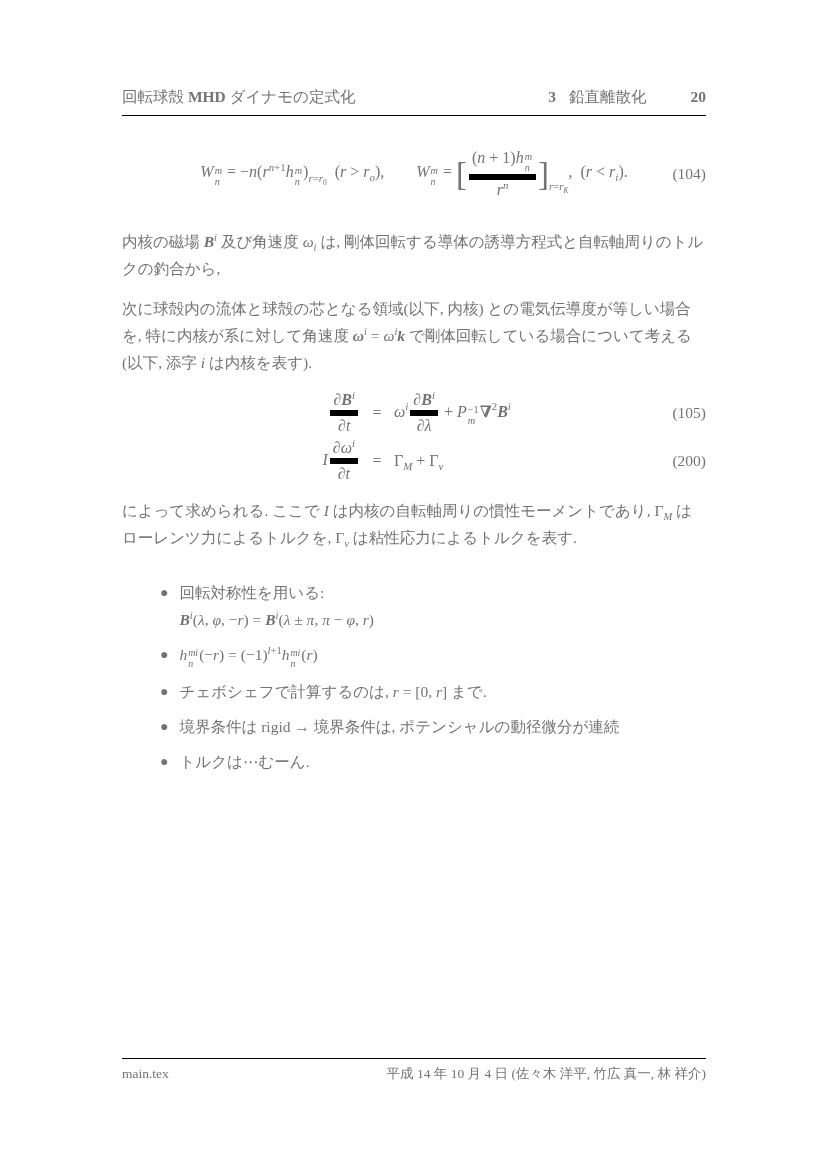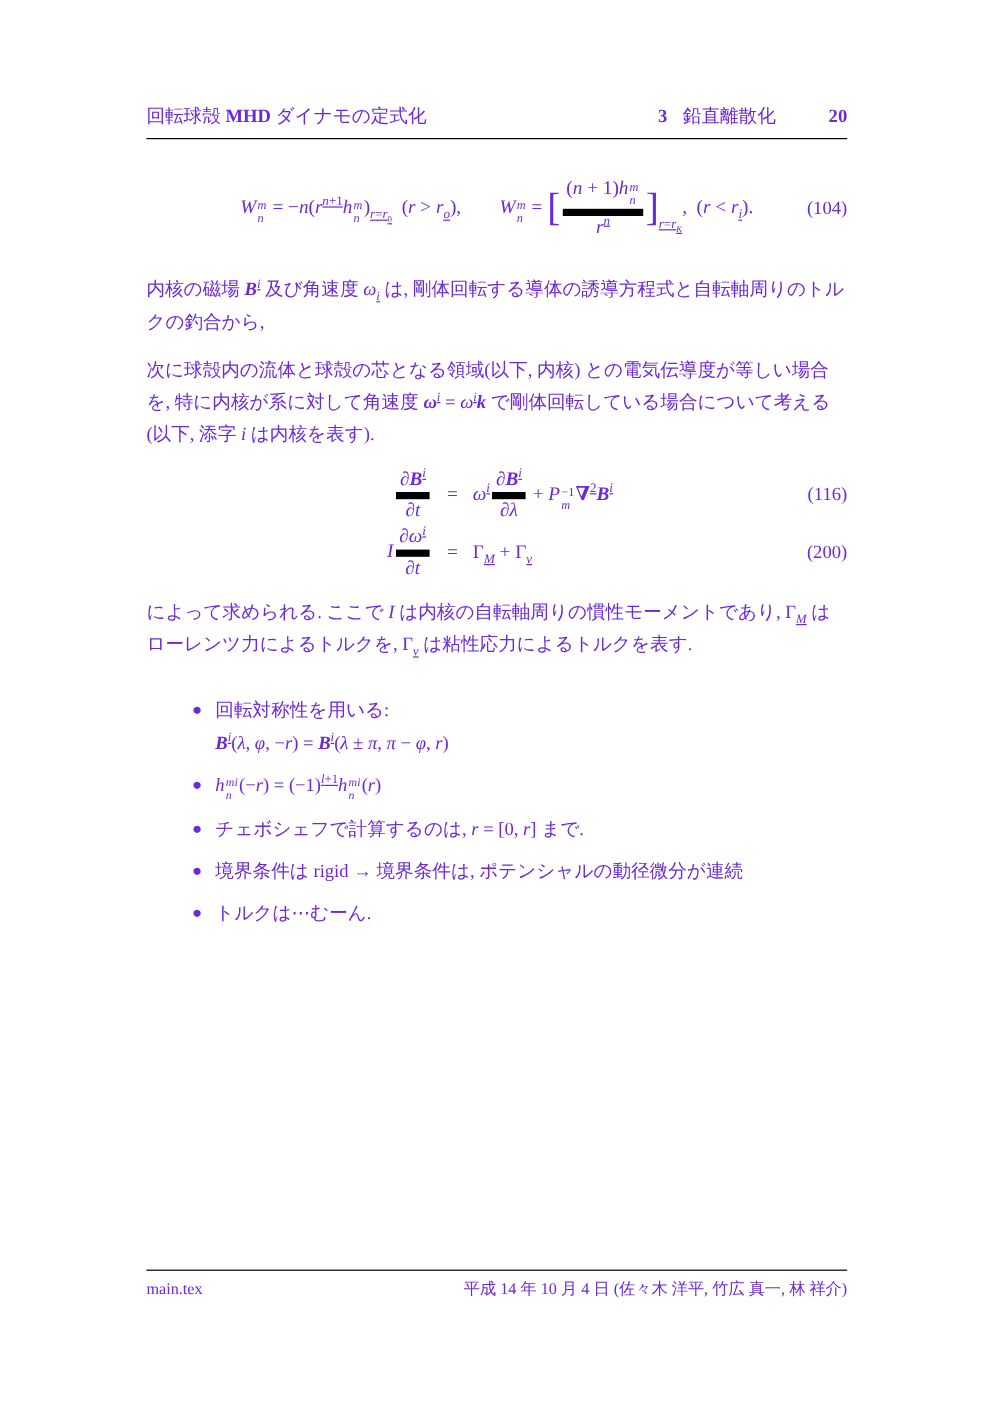--- a/index.html
+++ b/index.html
@@ -1,18 +1,18 @@
 <!DOCTYPE html>
 <html><head>
 <meta charset="utf-8">
 <style>
   html,body{margin:0;padding:0;background:#fff;}
   .page{
     position:relative;width:826px;height:1169px;background:#ffffff;overflow:hidden;
-    color:#6d28d9;font-family:"Liberation Serif","DejaVu Serif",serif;
+    color:#737373;font-family:"Liberation Serif","DejaVu Serif",serif;
   }
   
   .running-head{
     position:absolute;top:87px;left:122px;width:584px;
     display:flex;justify-content:space-between;align-items:baseline;
     border-bottom:1px solid #000;padding-bottom:7px;font-size:15.5px;
   }
   .head-left b{font-weight:bold;}
   .head-right{display:inline-flex;align-items:baseline;}
   .head-right .secnum{font-weight:bold;margin-right:13px;}
@@ -31,21 +31,21 @@
     min-height:48px;font-size:16px;line-height:1.3;}
   .eqrow .lhs{text-align:right;}
   .eqrow .eqs{text-align:center;}
   .eqrow .rhs{text-align:left;}
   .eqrow .eqnum{text-align:right;font-size:15.5px;}
   
   .bullets{list-style:none;margin:28px 0 0;padding:0 0 0 38px;}
   .bullets li{display:flex;gap:11px;margin-bottom:8px;}
   .bullets .dot{flex:0 0 auto;font-size:14px;line-height:27px;}
   
-  sup,sub{font-size:0.68em;line-height:0;text-decoration:underline;}
+  sup,sub{font-size:0.68em;line-height:0;}
   .ss{display:inline-block;vertical-align:-0.45em;line-height:1;text-align:left;margin:0 1px 0 1px;}
   .ss .t,.ss .b{display:block;font-size:0.64em;line-height:1.08;}
   .frac{display:inline-block;vertical-align:middle;text-align:center;line-height:1.12;margin:0 2px;}
   .frac .fn{display:block;padding:0 3px 1px;}
   .frac .fd{display:block;border-top:6px solid #000000;padding:1px 3px 0;}
   .big{font-size:2.05em;line-height:0;vertical-align:middle;font-weight:normal;}
   .bsub{font-size:0.68em;vertical-align:-1.15em;line-height:0;}
   
   .pagefoot{
     position:absolute;top:1058px;left:122px;width:584px;
@@ -77,21 +77,21 @@
 
     <p>内核の磁場 <b><i>B</i></b><sup><i>i</i></sup> 及び角速度 <i>ω</i><sub><i>i</i></sub> は, 剛体回転する導体の誘導方程式と自転軸周りのトルクの釣合から,</p>
 
     <p>次に球殻内の流体と球殻の芯となる領域(以下, 内核) との電気伝導度が等しい場合を, 特に内核が系に対して角速度 <b><i>ω</i></b><sup><i>i</i></sup> = <i>ω</i><sup><i>i</i></sup><b><i>k</i></b> で剛体回転している場合について考える (以下, 添字 <i>i</i> は内核を表す).</p>
 
     <div class="eqnarray">
       <div class="eqrow">
         <span class="lhs"><span class="frac"><span class="fn"><i>∂</i><b><i>B</i></b><sup><i>i</i></sup></span><span class="fd"><i>∂t</i></span></span></span>
         <span class="eqs">=</span>
         <span class="rhs"><i>ω</i><sup><i>i</i></sup><span class="frac"><span class="fn"><i>∂</i><b><i>B</i></b><sup><i>i</i></sup></span><span class="fd"><i>∂λ</i></span></span> + <i>P</i><span class="ss"><span class="t">−1</span><span class="b"><i>m</i></span></span><b>∇</b><sup>2</sup><b><i>B</i></b><sup><i>i</i></sup></span>
-        <span class="eqnum">(116)</span>
+        <span class="eqnum">(105)</span>
       </div>
       <div class="eqrow">
         <span class="lhs"><i>I</i><span class="frac"><span class="fn"><i>∂ω</i><sup><i>i</i></sup></span><span class="fd"><i>∂t</i></span></span></span>
         <span class="eqs">=</span>
         <span class="rhs">Γ<sub><i>M</i></sub> + Γ<sub><i>ν</i></sub></span>
         <span class="eqnum">(200)</span>
       </div>
     </div>
 
     <p>によって求められる. ここで <i>I</i> は内核の自転軸周りの慣性モーメントであり, Γ<sub><i>M</i></sub> はローレンツ力によるトルクを, Γ<sub><i>ν</i></sub> は粘性応力によるトルクを表す.</p>

